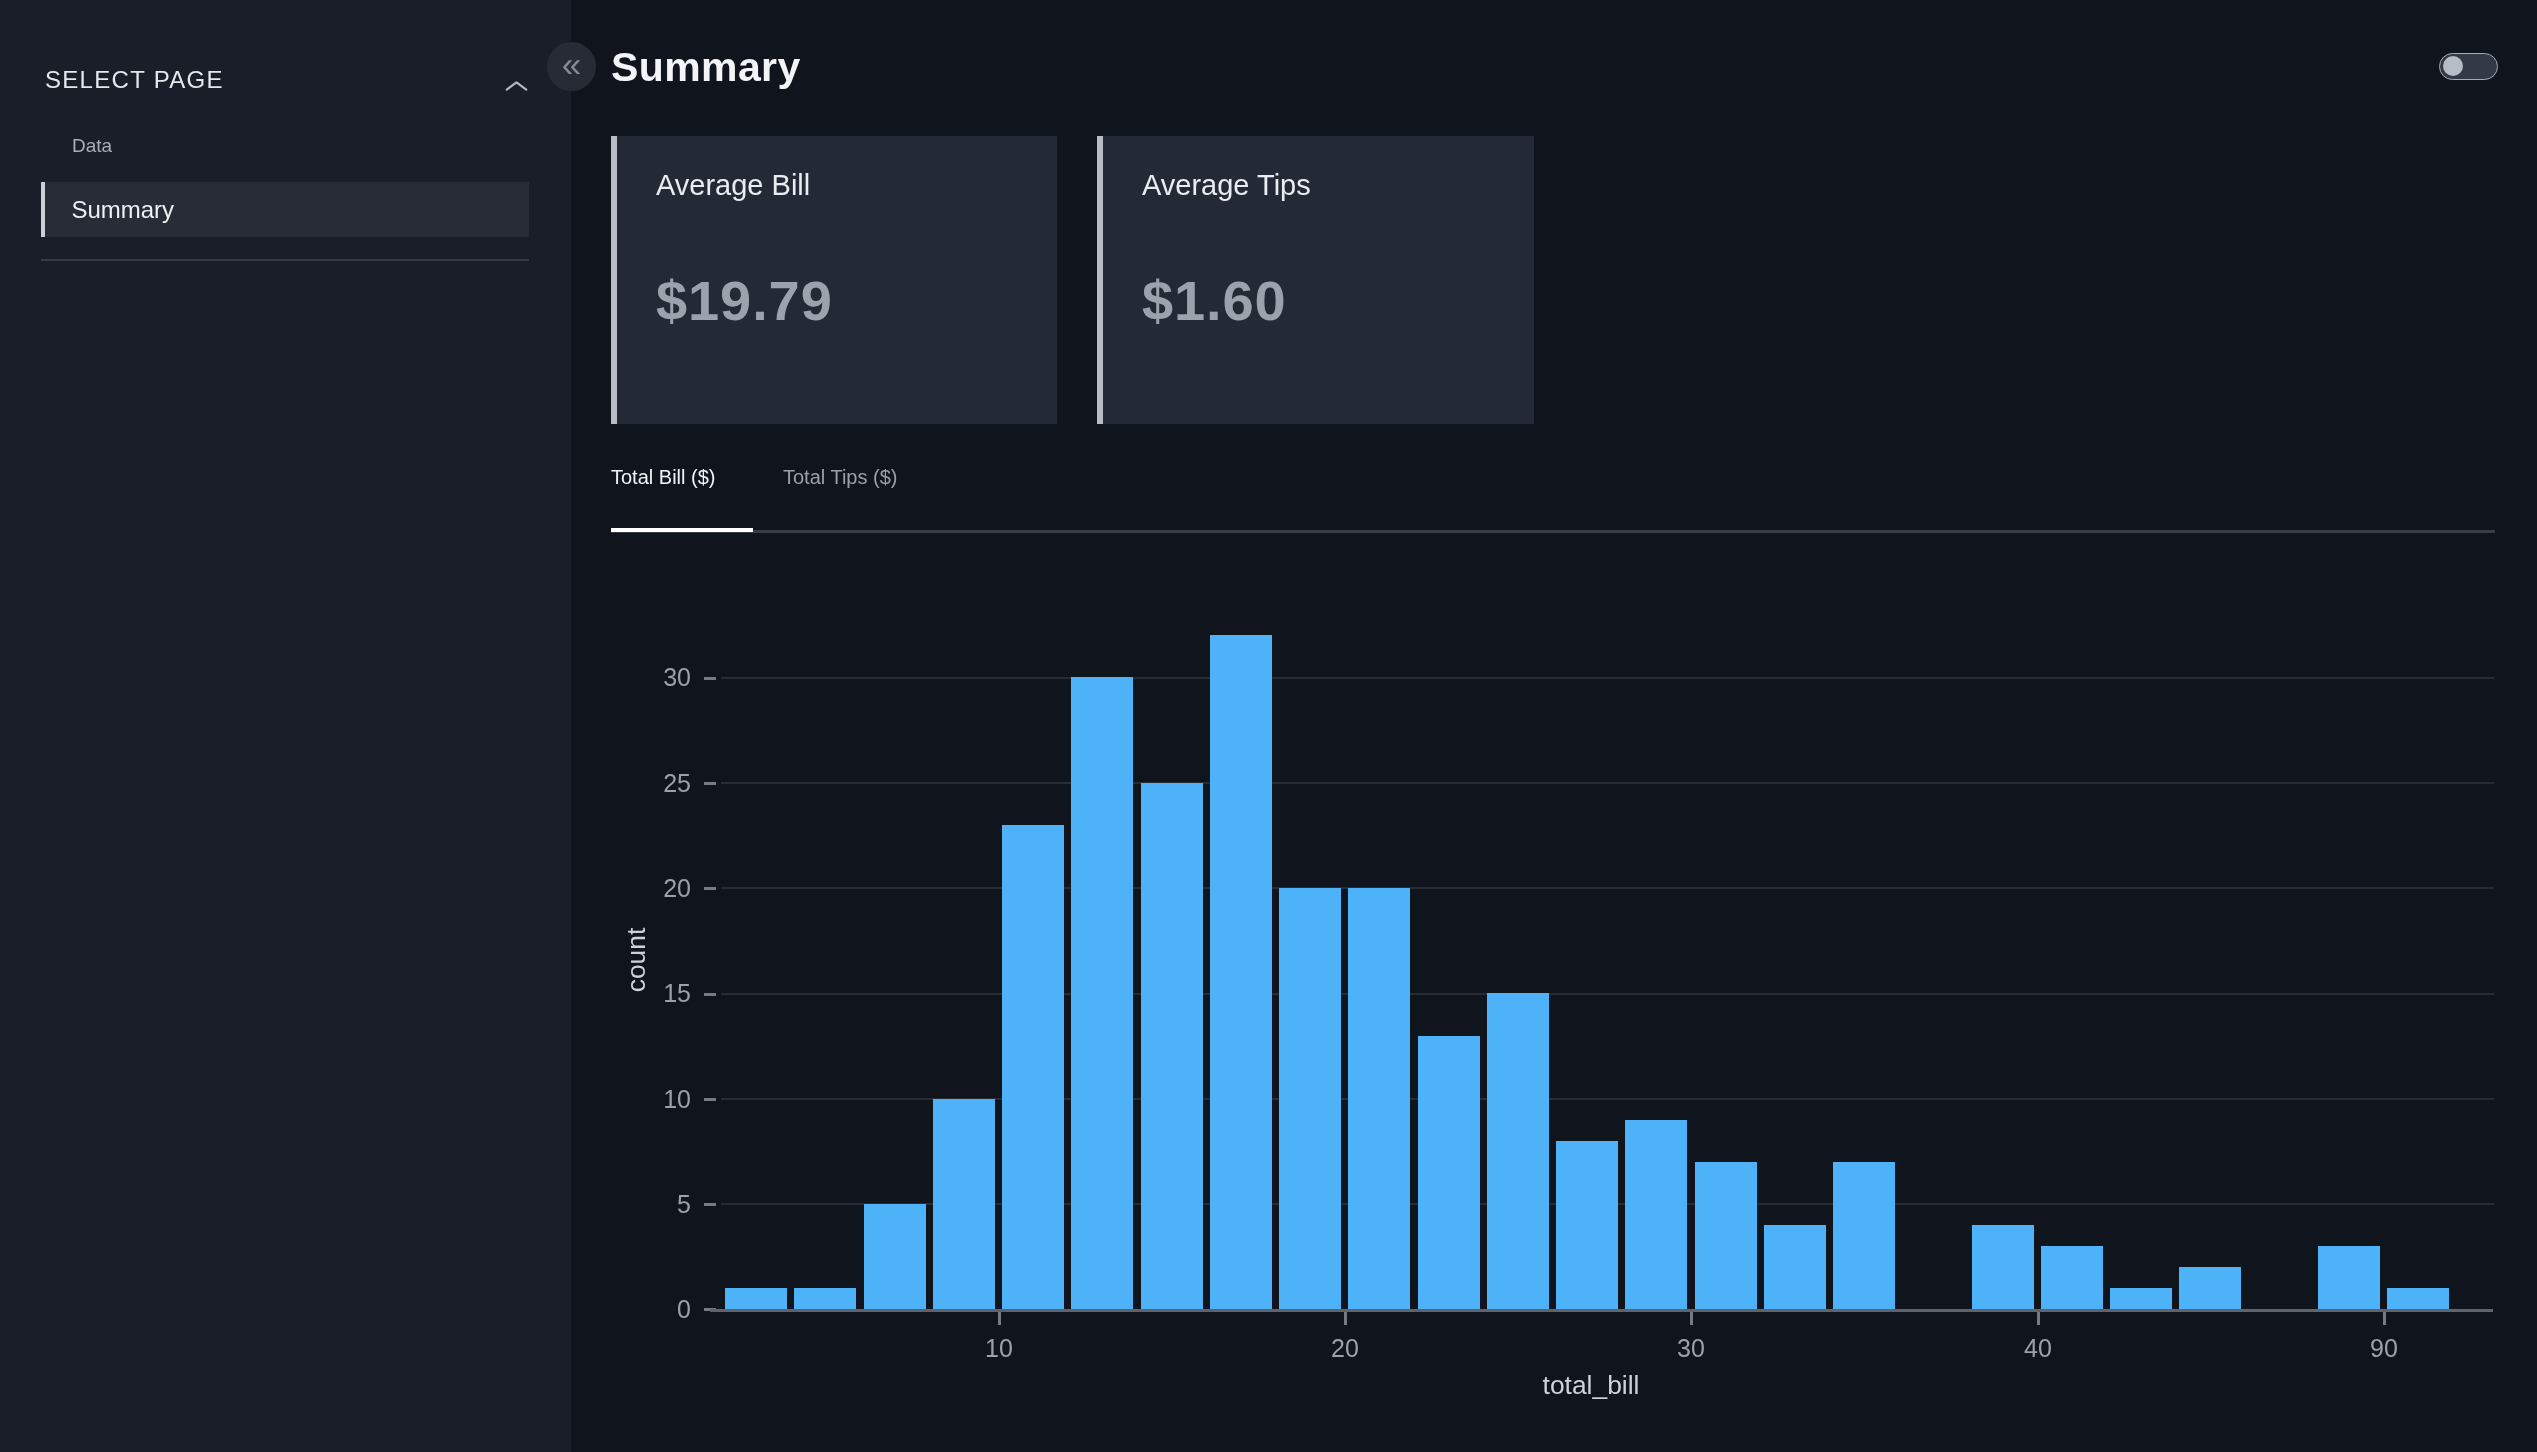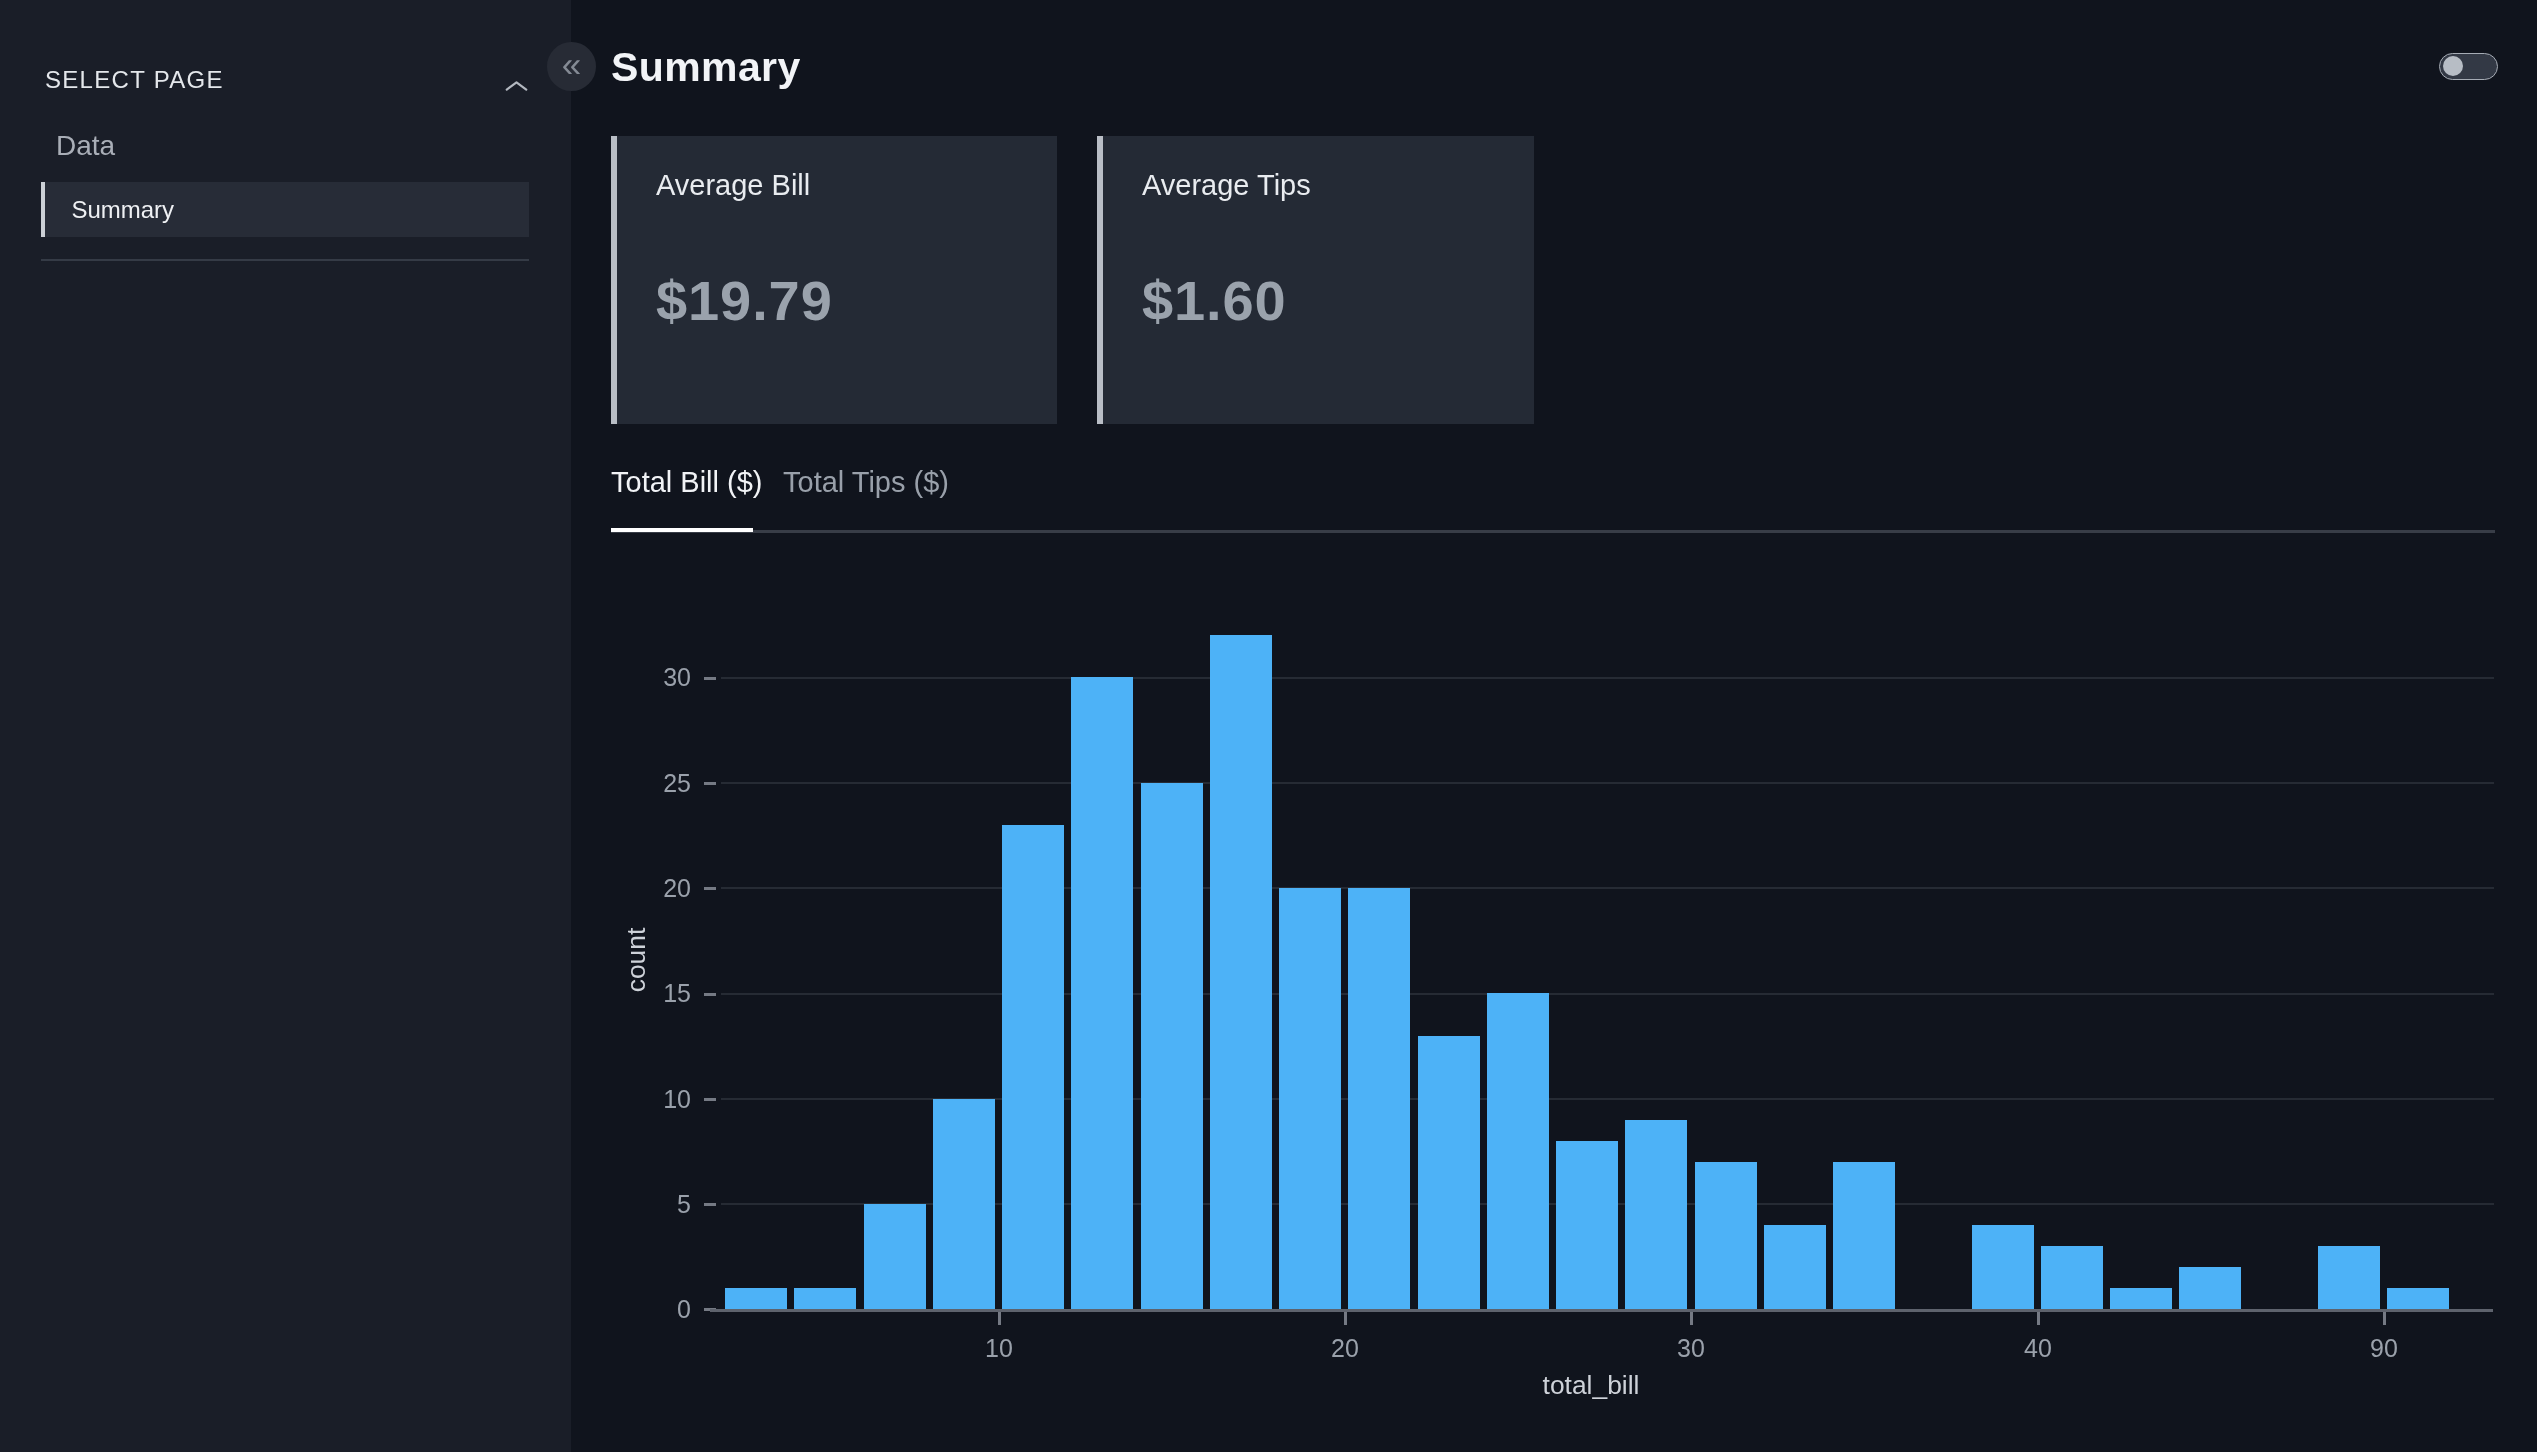--- a/index.html
+++ b/index.html
@@ -17,23 +17,23 @@
   }
   .sidebar-header {
     position:absolute; left:45px; top:53px; width:484px; height:41px;
     display:flex; align-items:flex-end; justify-content:space-between;
     cursor:pointer;
   }
   .sidebar-header-label {
     font-size:24px; letter-spacing:1.3px; color:#e4e7eb; font-weight:400;
   }
   .nav-item-data {
-    position:absolute; left:25px; top:123px; width:488px; height:46px;
+    position:absolute; left:41px; top:123px; width:488px; height:46px;
     display:flex; align-items:center; padding-left:31px;
-    font-size:28px; color:#a9aeb7; cursor:pointer;
+    font-size:19px; color:#a9aeb7; cursor:pointer;
   }
   .nav-item-summary {
     position:absolute; left:41px; top:182px; width:488px; height:55px;
     display:flex; align-items:center; padding-left:26.4px;
     background:#272c37; border-left:4.4px solid #ccd0d6;
     font-size:24px; color:#eef0f3; cursor:pointer;
   }
   .sidebar-divider {
     position:absolute; left:41px; top:259px; width:488px; height:1.8px;
     background:#353b46;
@@ -64,21 +64,21 @@
   .metric-card {
     position:absolute; top:136px; height:288px;
     background:#242a35; border-left:6.2px solid #b9bec6;
     padding:33px 0 0 39px;
   }
   .metric-card.card1 { left:611px; width:446px; }
   .metric-card.card2 { left:1097px; width:437px; }
   .metric-label { font-size:29px; color:#e9ecf0; }
   .metric-value { margin-top:66px; font-size:56px; font-weight:700; color:#9aa2ac; letter-spacing:0.9px; }
   
-  .tab { position:absolute; top:466px; font-size:29px; cursor:pointer; }
+  .tab { position:absolute; top:466px; font-size:20px; cursor:pointer; }
   .tab-active { left:611px; color:#f1f3f6; }
   .tab-inactive { left:783px; color:#99a0aa; }
   .tabs-divider {
     position:absolute; left:611px; top:530px; width:1884px; height:2.6px; background:#383d47;
   }
   .tab-underline {
     position:absolute; left:611px; top:528px; width:142px; height:4.4px; background:#ffffff;
   }
   
   #chart { position:absolute; left:0; top:0; width:2538px; height:1452px; pointer-events:none; }

